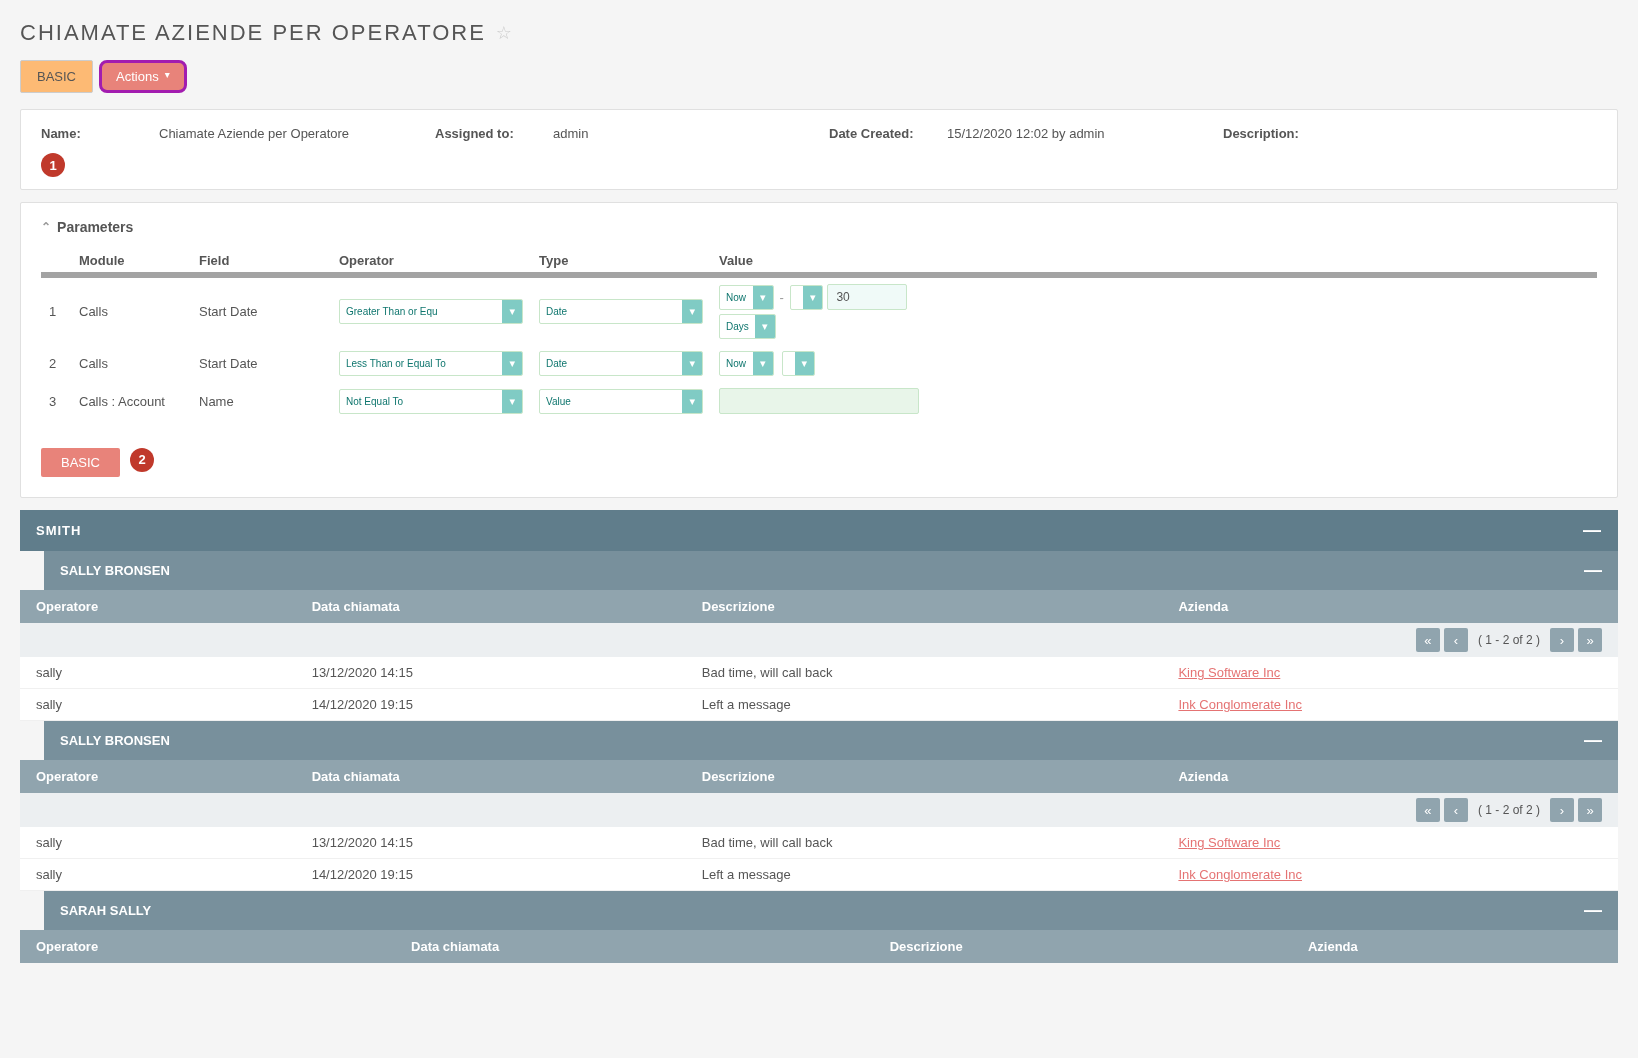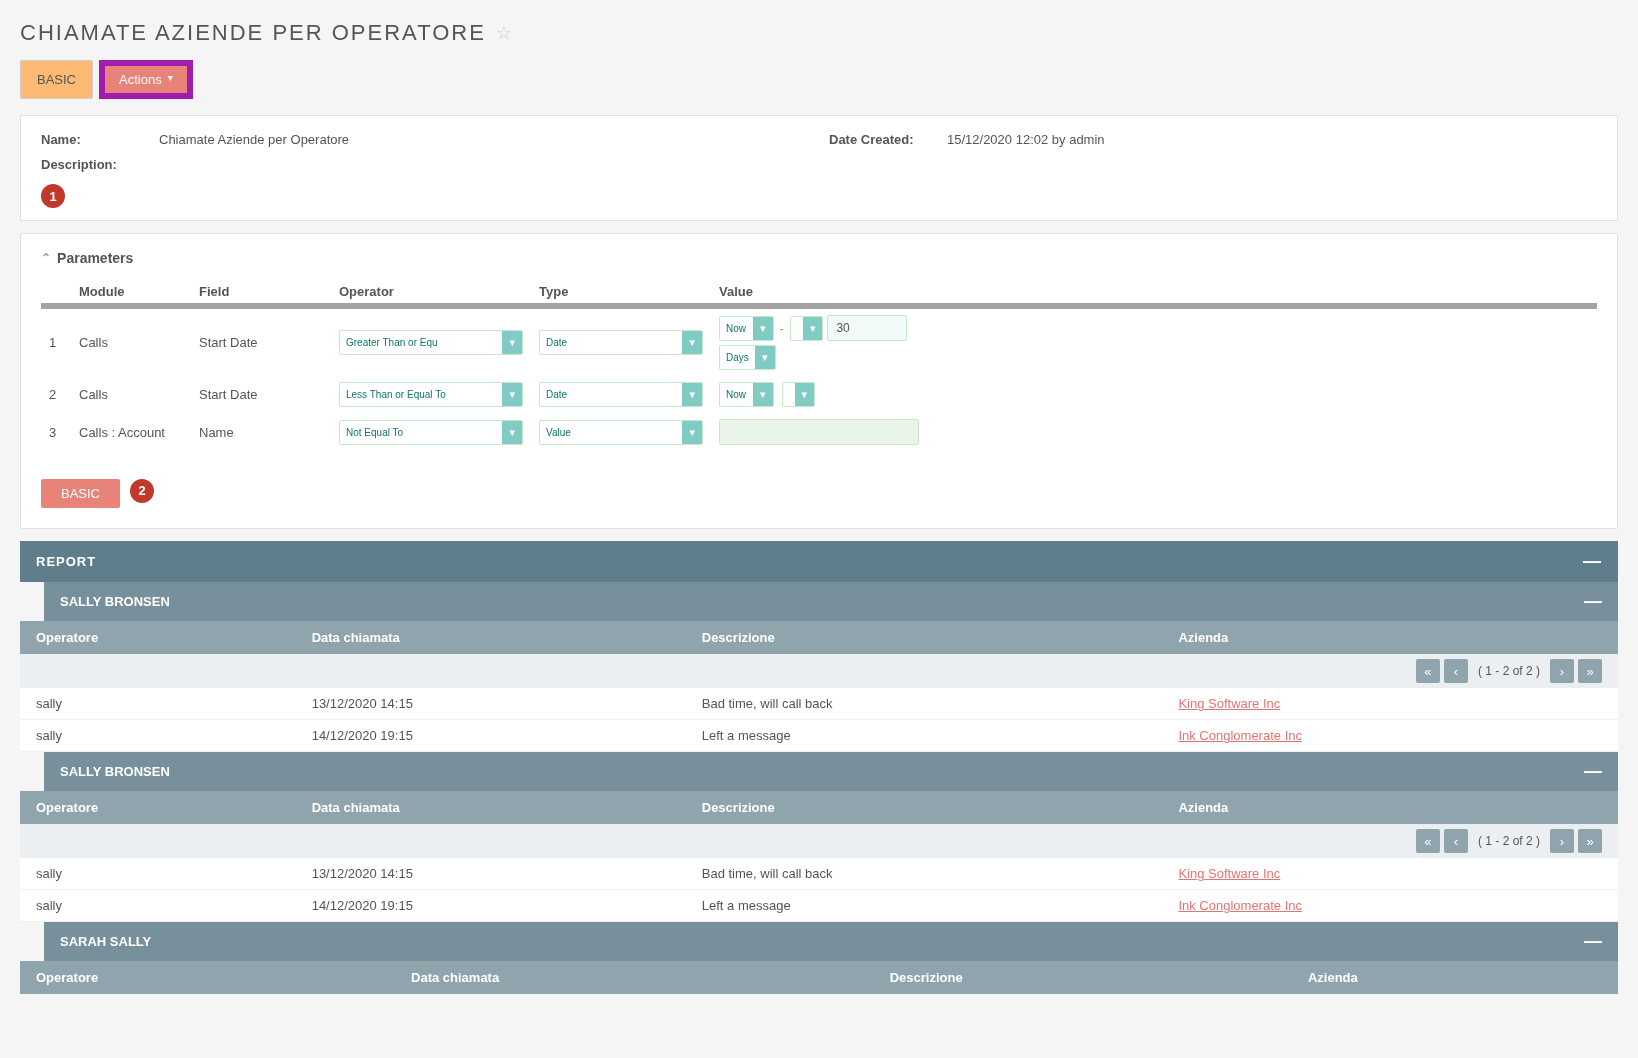--- a/index.html
+++ b/index.html
@@ -25,40 +25,40 @@
       background: #fdba74;
       border: 1px solid #ccc;
       padding: 6px 16px;
       font-size: 13px;
       cursor: pointer;
       border-radius: 2px;
       color: #555;
     }
     .btn-actions {
       background: #e8837a;
-      border: 6px solid #a21caf;
+      border: 3px solid #a21caf;
       color: #fff;
       padding: 6px 14px;
       font-size: 13px;
       cursor: pointer;
-      border-radius: 0;
+      border-radius: 8px;
       display: flex;
       align-items: flex-start;
       gap: 6px;
     }
     .btn-actions .caret { font-size: 10px; }
 
     .info-panel {
       background: #fff;
       border: 1px solid #e0e0e0;
       border-radius: 2px;
       padding: 16px 20px;
       margin-bottom: 12px;
     }
-    .info-grid { display: grid; grid-template-columns: 1fr 1fr; gap: 10px 20px; }
+    .info-grid { display: grid; grid-template-columns: 1fr 1fr 1fr 1fr; gap: 10px 20px; }
     .info-row { display: flex; align-items: flex-start; gap: 8px; }
     .info-label { font-weight: bold; color: #555; min-width: 110px; font-size: 13px; }
     .info-value { color: #555; font-size: 13px; }
 
     .annotation-badge {
       display: inline-flex;
       align-items: center;
       justify-content: center;
       width: 24px; height: 24px;
       border-radius: 50%;
@@ -255,20 +255,24 @@
       <span>Actions</span>
       <span class="caret">▾</span>
     </button>
   </div>
 
   <div class="info-panel">
     <div class="info-grid">
       <div class="info-row">
         <span class="info-label">Name:</span>
         <span class="info-value">Chiamate Aziende per Operatore</span>
+      </div>
+      <div class="info-row">
+        <span class="info-label">Assigned to:</span>
+        <span class="info-value">admin</span>
       </div>
       <div class="info-row">
         <span class="info-label">Date Created:</span>
         <span class="info-value">15/12/2020 12:02 by admin</span>
       </div>
       <div class="info-row">
         <span class="info-label">Description:</span>
         <span class="info-value"></span>
       </div>
     </div>
@@ -383,21 +387,21 @@
         </tbody>
     </table>
     <div style="display:flex; align-items:center; gap:10px; margin-top:14px;">
       <button class="btn-update">BASIC</button>
       <span class="annotation-badge">2</span>
     </div>
   </div>
 
   <div class="report-section">
     <div class="report-header">
-      <span>REPORT</span>
+      <span>SMITH</span>
       <span class="minus">—</span>
     </div>
     <div id="report-groups-container">
 
     <div>
     <div class="group-header">
       <span>SALLY BRONSEN</span>
       <span class="minus">—</span>
     </div>
     <table class="data-table">

